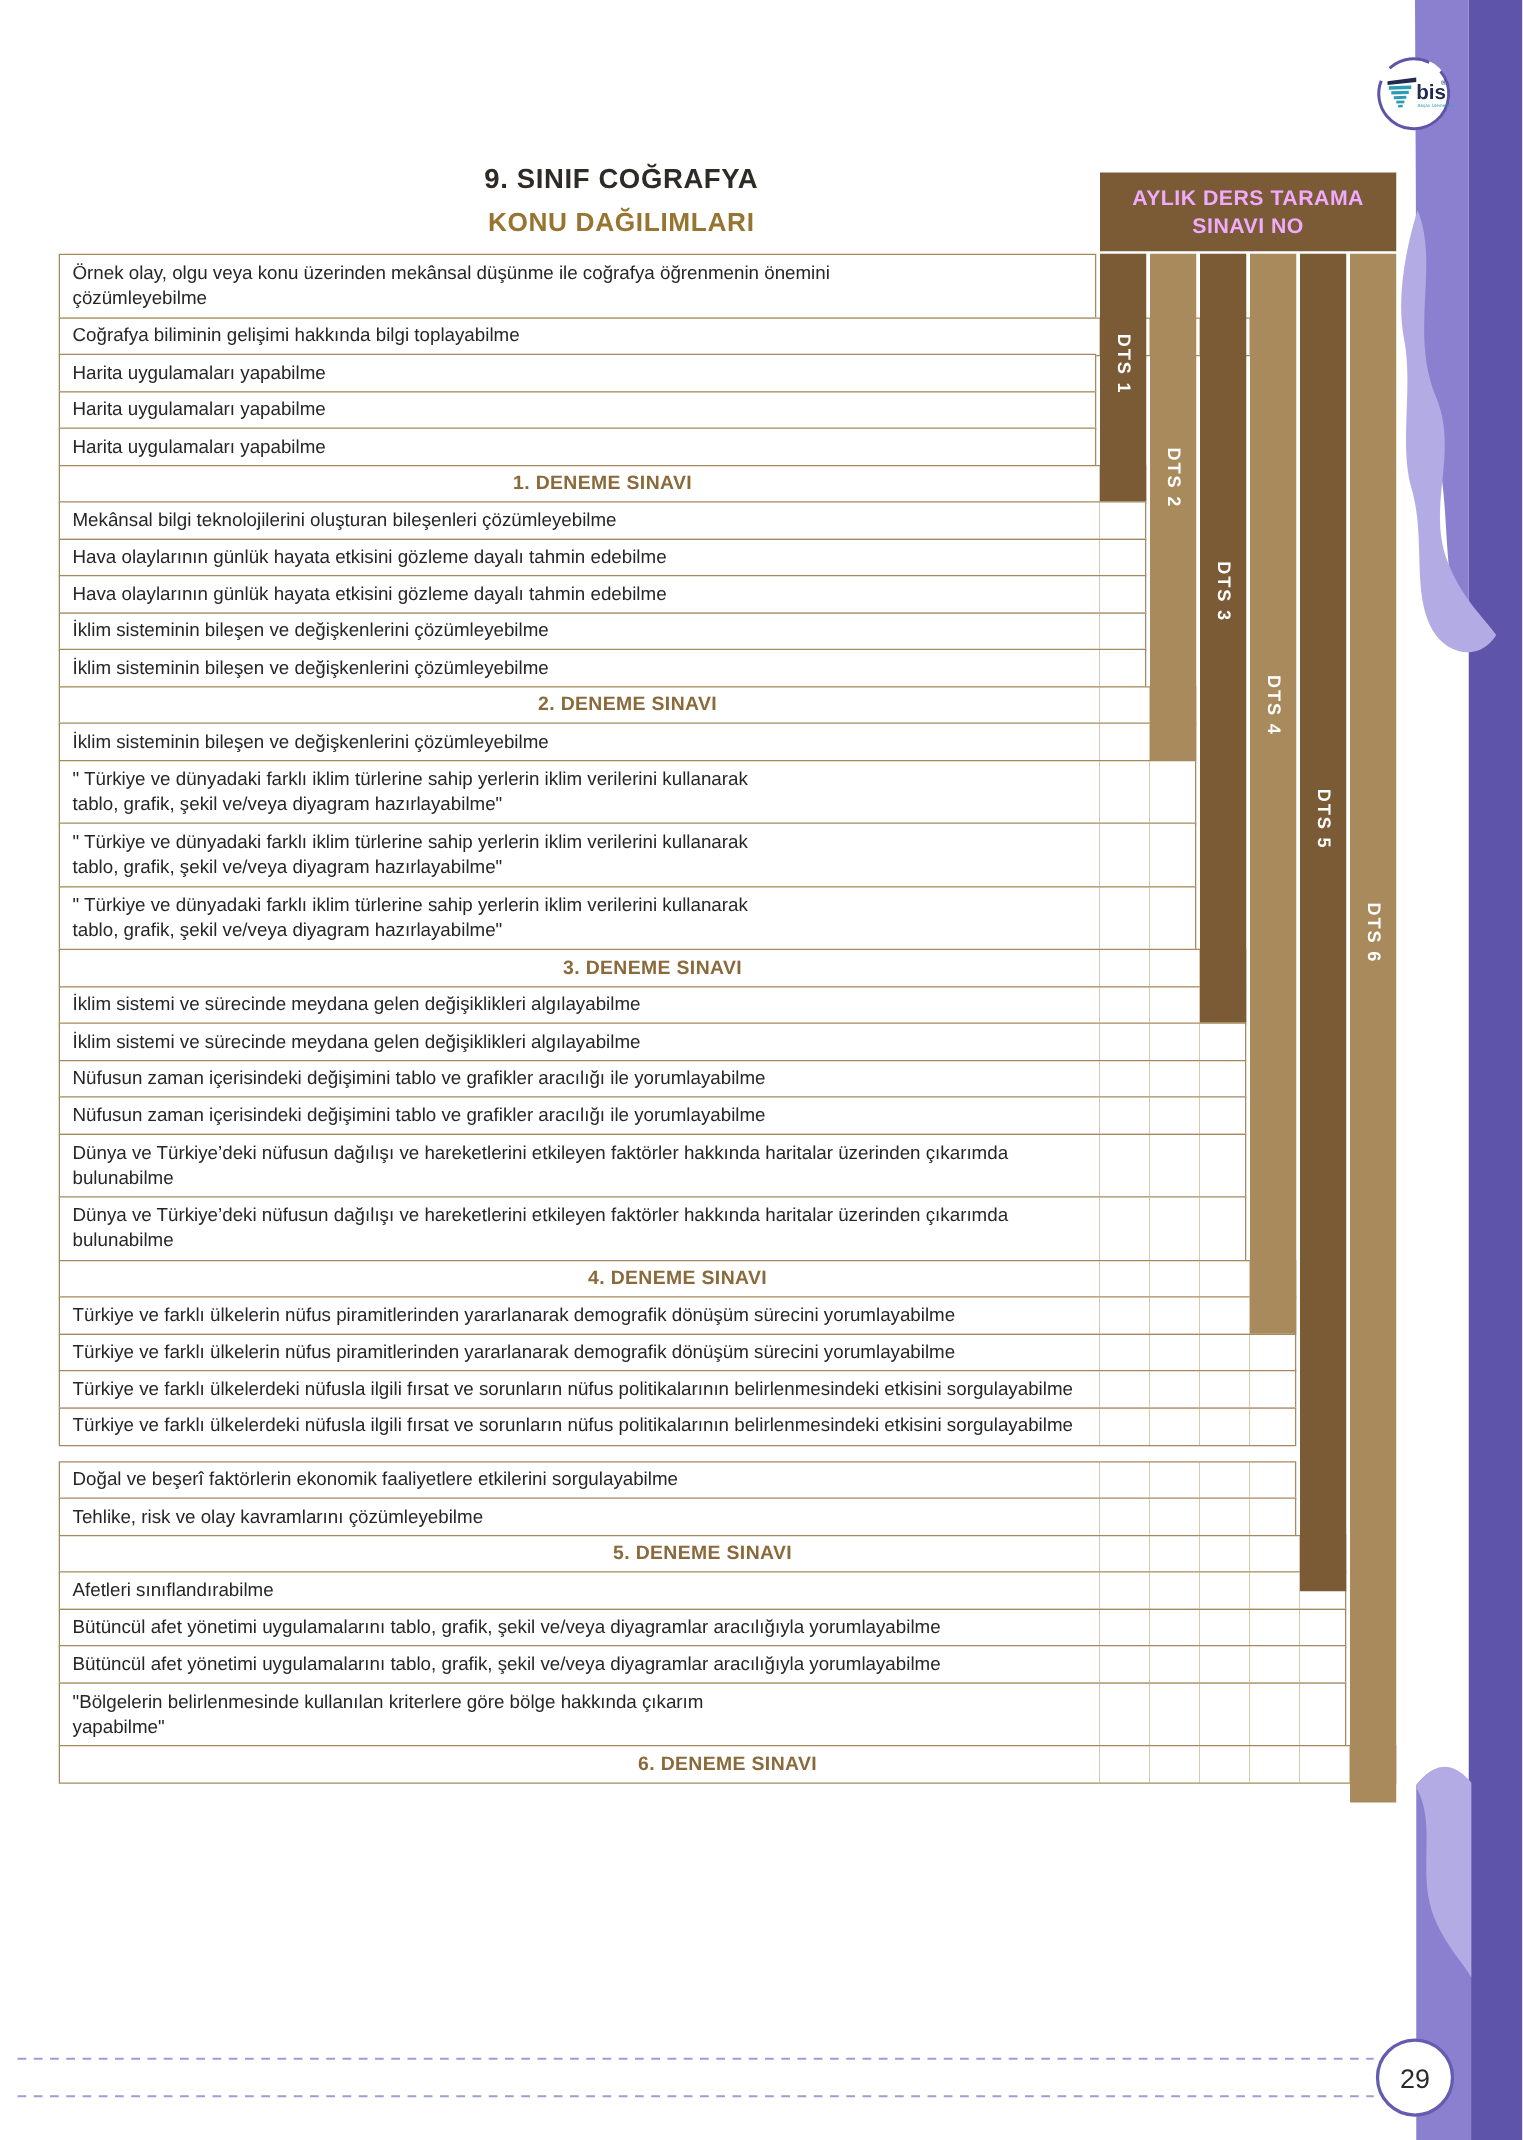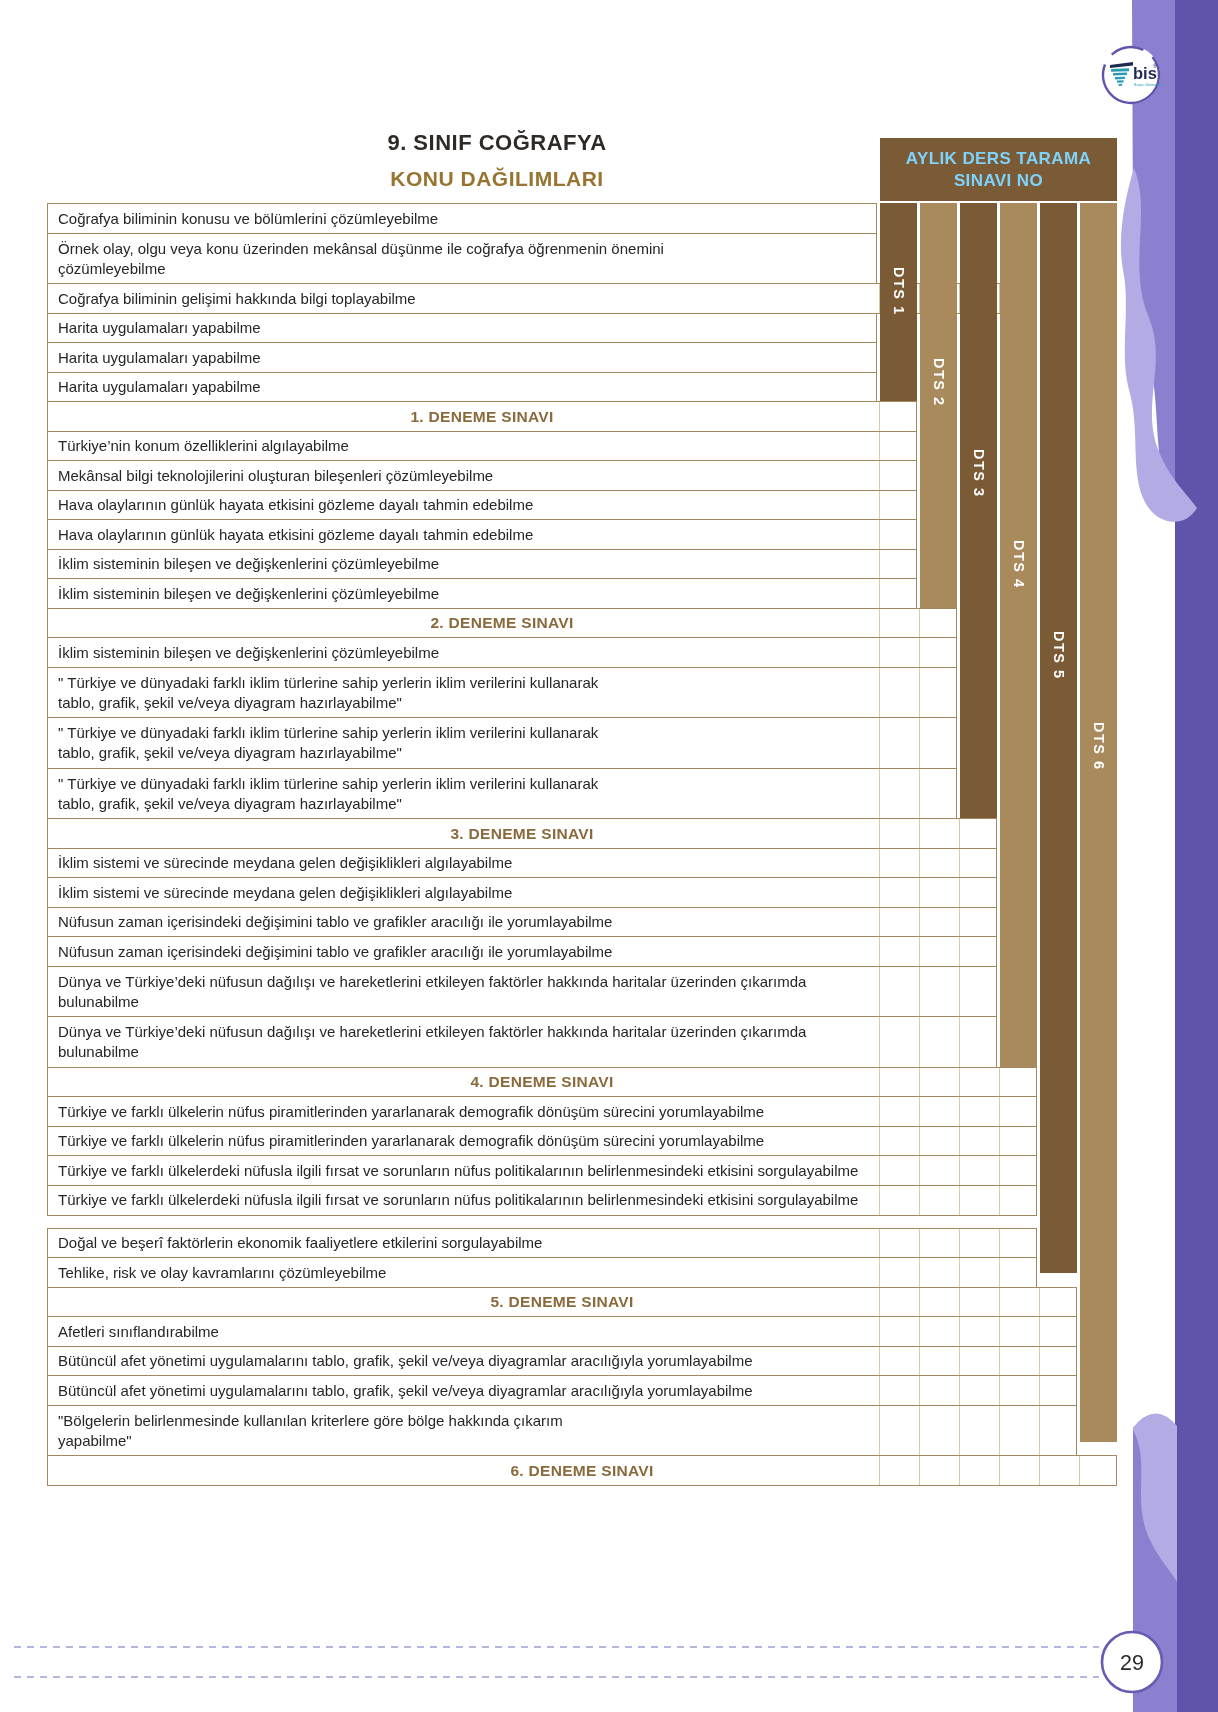--- a/index.html
+++ b/index.html
@@ -26,21 +26,21 @@
   
   .deco{position:absolute;left:0;top:0;z-index:0;pointer-events:none;}
   
   .title-block{position:absolute;left:47px;top:126px;width:900px;text-align:center;z-index:2;}
   .title-main{font-size:22px;font-weight:bold;color:var(--title-dark);letter-spacing:.5px;line-height:34px;}
   .title-sub{font-size:21px;font-weight:bold;color:var(--subtitle);letter-spacing:.5px;margin-top:7px;}
   
   .table-area{position:absolute;left:47px;top:203px;width:1075px;z-index:1;}
   .exam-header{
     position:absolute;left:833px;top:-65px;width:237px;height:63px;
-    background:var(--brown-dark);color:#7dd3fc;display:flex;flex-direction:column;
+    background:var(--brown-dark);color:#f0abfc;display:flex;flex-direction:column;
     align-items:center;justify-content:center;text-align:center;
     font-weight:bold;font-size:17px;line-height:22px;letter-spacing:.4px;
   }
   .row{
     position:relative;box-sizing:border-box;border:1.5px solid var(--border);
     background:#fff;display:flex;align-items:center;
     background-image:repeating-linear-gradient(90deg,var(--faint-line) 0 1px,transparent 1px 40px);
     background-repeat:no-repeat;
     background-position:831px 0;
     background-size:calc(100% - 831px) 100%;
@@ -96,44 +96,38 @@
     <div class="title-main">9. SINIF COĞRAFYA</div>
     <div class="title-sub">KONU DAĞILIMLARI</div>
   </div>
 
   <div class="table-area">
     <div class="exam-header">
       <span>AYLIK DERS TARAMA</span>
       <span>SINAVI NO</span>
     </div>
     <div id="rows">
-        <div class="row l1" style="width: 830px;">
-          <span class="topic-text">Coğrafya biliminin konusu ve bölümlerini çözümleyebilme</span>
-        </div>
         <div class="row l2" style="width: 830px;">
           <span class="topic-text">Örnek olay, olgu veya konu üzerinden mekânsal düşünme ile coğrafya öğrenmenin önemini
 çözümleyebilme</span>
         </div>
         <div class="row l1" style="width: 958px;">
           <span class="topic-text">Coğrafya biliminin gelişimi hakkında bilgi toplayabilme</span>
         </div>
         <div class="row l1" style="width: 830px;">
           <span class="topic-text">Harita uygulamaları yapabilme</span>
         </div>
         <div class="row l1" style="width: 830px;">
           <span class="topic-text">Harita uygulamaları yapabilme</span>
         </div>
         <div class="row l1" style="width: 830px;">
           <span class="topic-text">Harita uygulamaları yapabilme</span>
         </div>
         <div class="row exam" style="width: 870px;">
           <span class="exam-text">1. DENEME SINAVI</span>
-        </div>
-        <div class="row l1" style="width: 870px;">
-          <span class="topic-text">Türkiye’nin konum özelliklerini algılayabilme</span>
         </div>
         <div class="row l1" style="width: 870px;">
           <span class="topic-text">Mekânsal bilgi teknolojilerini oluşturan bileşenleri çözümleyebilme</span>
         </div>
         <div class="row l1" style="width: 870px;">
           <span class="topic-text">Hava olaylarının günlük hayata etkisini gözleme dayalı tahmin edebilme</span>
         </div>
         <div class="row l1" style="width: 870px;">
           <span class="topic-text">Hava olaylarının günlük hayata etkisini gözleme dayalı tahmin edebilme</span>
         </div>

